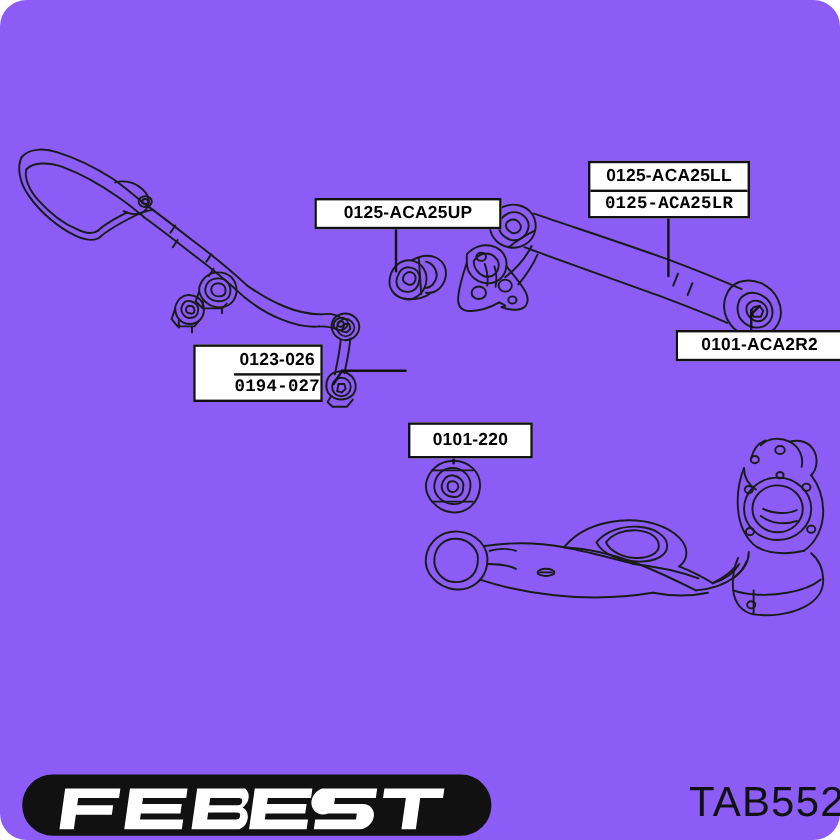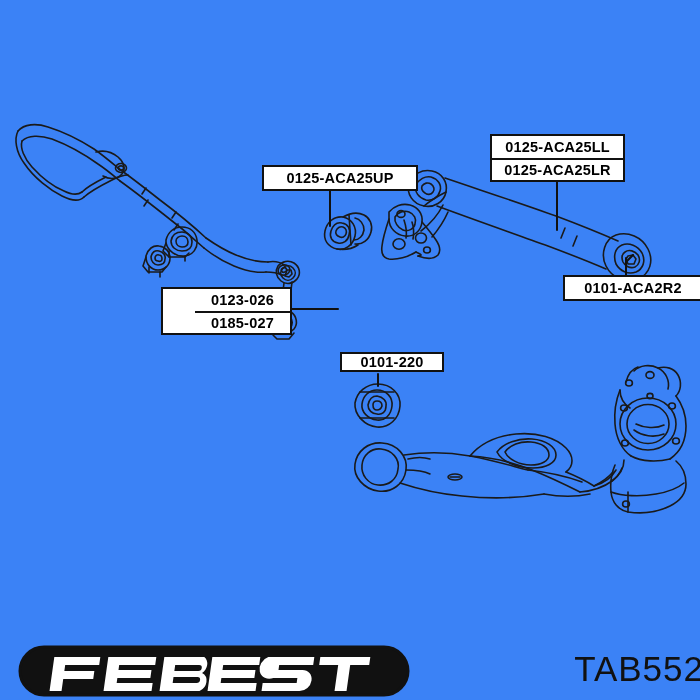--- a/index.html
+++ b/index.html
@@ -2,21 +2,21 @@
 <html><head>
 <meta charset="utf-8">
 <title>FEBEST TAB552</title>
 <style>
   html,body{margin:0;padding:0;background:#ffffff;}
   body{
     width:700px;height:700px;position:relative;overflow:hidden;
     font-family:"Liberation Sans", sans-serif;
     -webkit-font-smoothing:antialiased;
   }
-  #sheet{position:absolute;inset:0;background:#3b82f6;}
+  #sheet{position:absolute;inset:0;background:#8b5cf6;border-radius:22px;}
 
   
   #drawing{position:absolute;left:0;top:0;width:700px;height:700px;}
 
   
   .callout{
     position:absolute;
     border:2px solid #111;
     background:#fff;
     box-sizing:border-box;
@@ -24,37 +24,37 @@
   }
   .callout .row{
     font-weight:bold;
     color:#000;
     letter-spacing:.2px;
     white-space:nowrap;
     text-align:center;
     box-sizing:border-box;
     display:flex;align-items:center;justify-content:center;
   }
-  .callout .row + .row{border-top:2px solid #111;}
+  .callout .row + .row{border-top:2px solid #111;font-family:Liberation Mono, monospace;}
 
   
   #callout-aca25ll-lr{left:490px;top:134px;width:135px;}
   #callout-aca25ll-lr .row{height:22px;font-size:14.5px;}
 
   #callout-aca25up{left:262px;top:165px;width:156px;}
   #callout-aca25up .row{height:22px;font-size:14.5px;}
 
   #callout-aca2r2{left:563px;top:275px;width:140px;}
   #callout-aca2r2 .row{height:22px;font-size:14.5px;}
 
-  #callout-0123{left:161px;top:287px;width:131px;padding-left:32px;}
+  #callout-0123{left:161px;top:287px;width:108px;padding-left:32px;}
   #callout-0123 .row{height:22px;font-size:14.5px;}
 
   #callout-0101-220{left:340px;top:352px;width:104px;}
-  #callout-0101-220 .row{height:16px;font-size:14.5px;}
+  #callout-0101-220 .row{height:26px;font-size:14.5px;}
 
   
   #footer{position:absolute;left:16px;top:645px;width:700px;height:55px;z-index:6;}
   #logo-wrap{position:absolute;left:2px;top:0px;width:392px;height:52px;}
   #partno{
     position:absolute;right:12px;top:4px;
     font-size:35px;letter-spacing:1px;color:#111;
     font-family:"Liberation Sans", sans-serif;
   }
 </style>
@@ -314,21 +314,21 @@
   <div class="callout" id="callout-aca25up">
     <div class="row">0125-ACA25UP</div>
   </div>
 
   <div class="callout" id="callout-aca2r2">
     <div class="row">0101-ACA2R2</div>
   </div>
 
   <div class="callout" id="callout-0123">
     <div class="row">0123-026</div>
-    <div class="row">0185-027</div>
+    <div class="row">0194-027</div>
   </div>
 
   <div class="callout" id="callout-0101-220">
     <div class="row">0101-220</div>
   </div>
 
   <div id="footer">
 
     <div id="logo-wrap">
       <svg viewBox="0 0 392 52" width="392" height="52">

